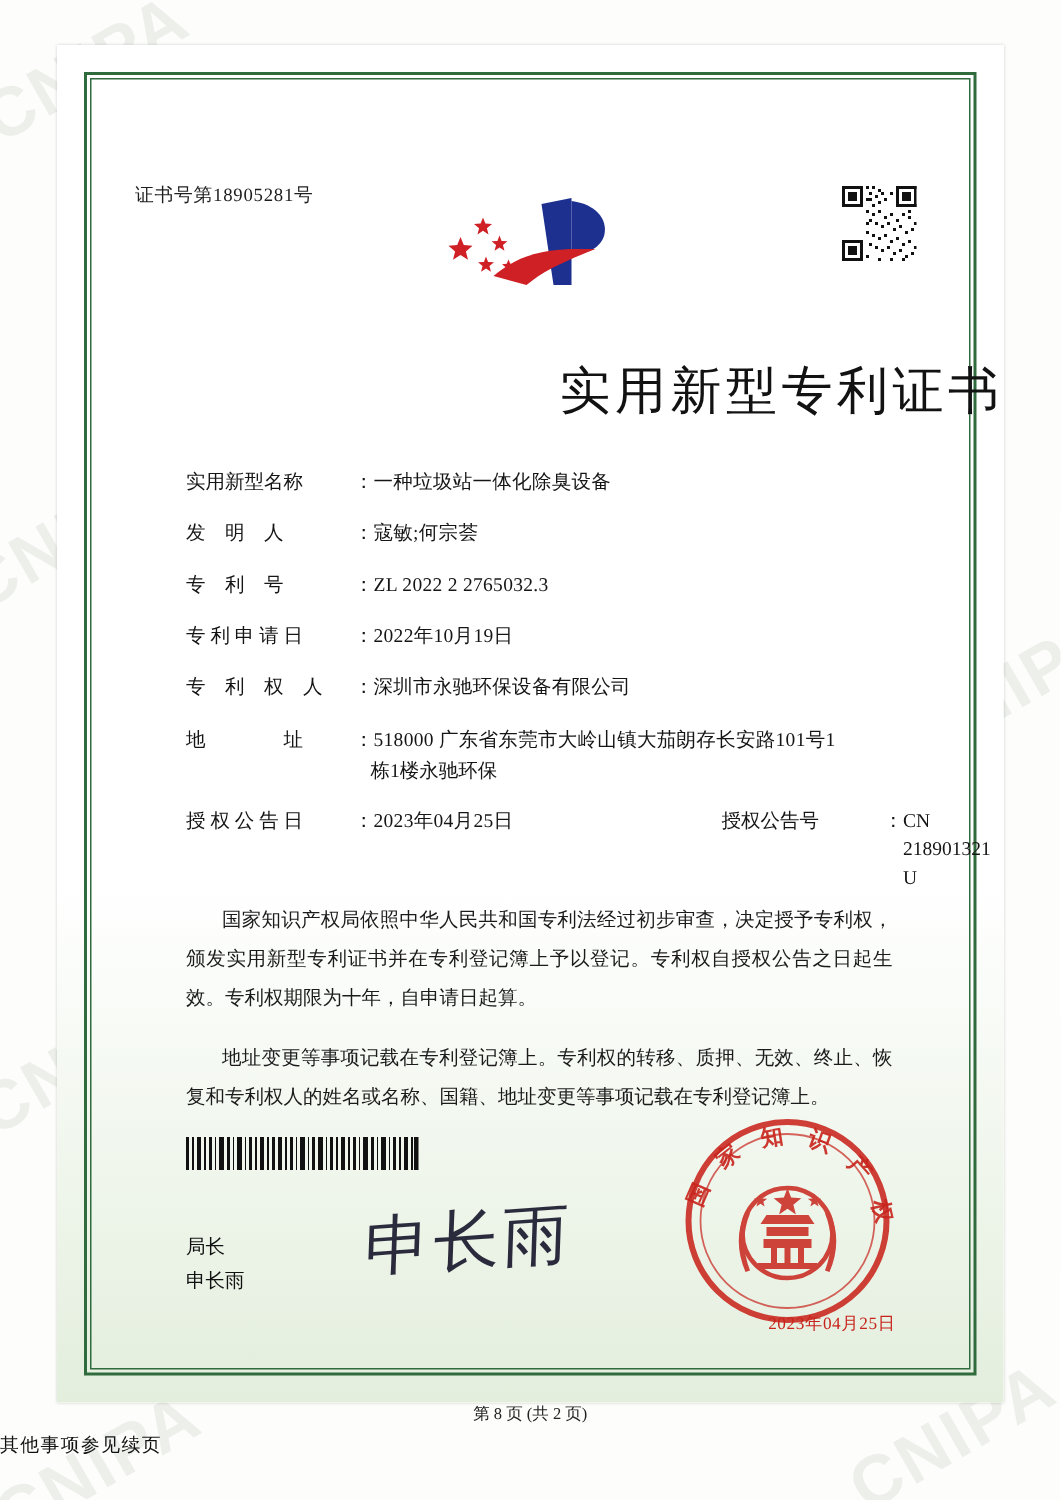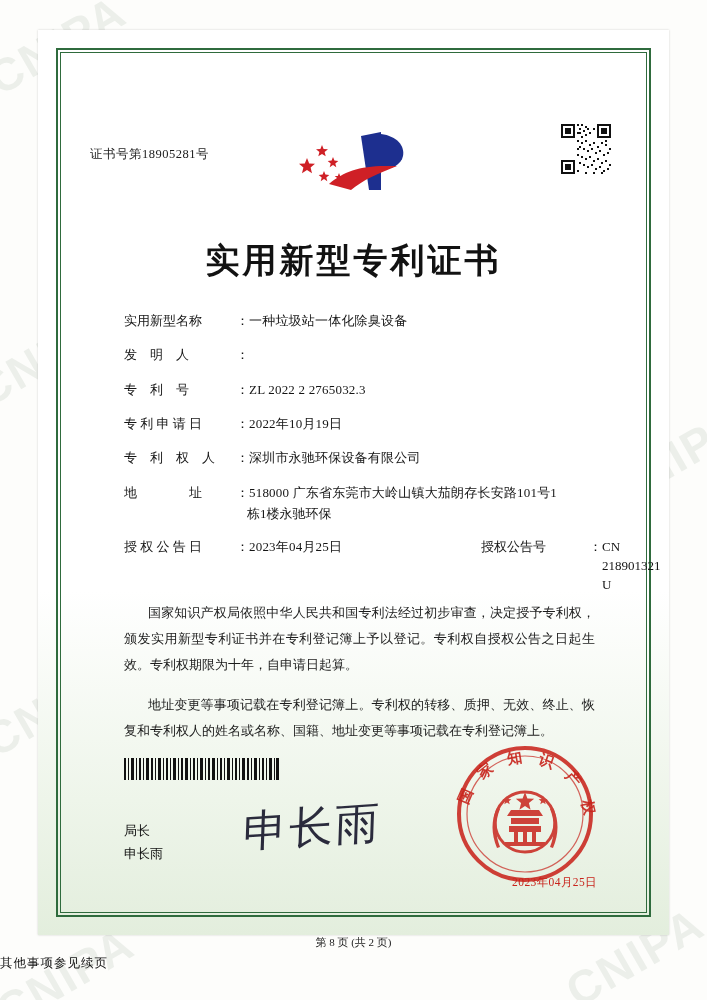--- a/index.html
+++ b/index.html
@@ -61,21 +61,20 @@
   }
 
   
   #cert-no {
     position: absolute;
     left: 52px;
     top: 92px;
     font-size: 12.5px;
     color: #1d1d1d;
     letter-spacing: 0.5px;
-    margin-top: 24px;
   }
 
   
   #logo {
     position: absolute;
     left: 255px;
     top: 98px;
     width: 120px;
     height: 72px;
   }
@@ -91,23 +90,23 @@
     padding: 2px;
   }
   #qr svg { display: block; }
 
   
   #main-title {
     position: absolute;
     left: 0;
     right: 0;
     top: 208px;
-    text-align: center;
+    text-align: right;
     font-size: 34px;
-    font-weight: bold;
+    font-weight: normal;
     letter-spacing: 3px;
     color: #121212;
     font-family: "DejaVu Sans", sans-serif;
   }
 
   
   #fields {
     position: absolute;
     left: 86px;
     right: 60px;
@@ -355,20 +354,21 @@
 
       <div class="frow">
         <span class="flabel">实用新型名称</span>
         <span class="fsep">：</span>
         <span class="fval">一种垃圾站一体化除臭设备</span>
       </div>
 
       <div class="frow">
         <span class="flabel">发　明　人</span>
         <span class="fsep">：</span>
+        <span class="fval">寇敏;何宗荟</span>
       </div>
 
       <div class="frow">
         <span class="flabel">专　利　号</span>
         <span class="fsep">：</span>
         <span class="fval mono">ZL 2022 2 2765032.3</span>
       </div>
 
       <div class="frow">
         <span class="flabel">专 利 申 请 日</span>

